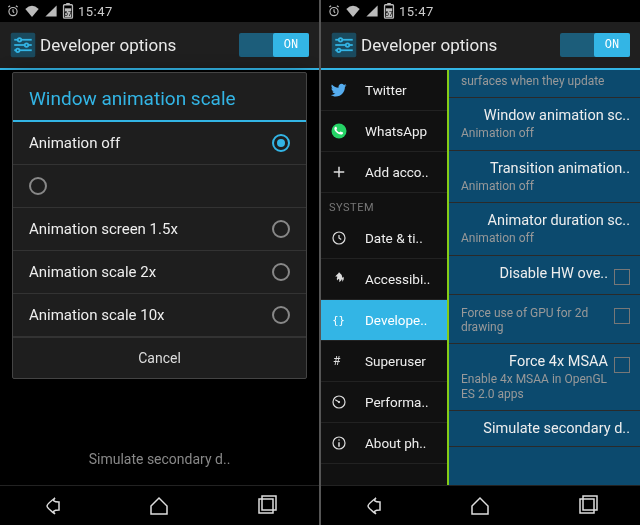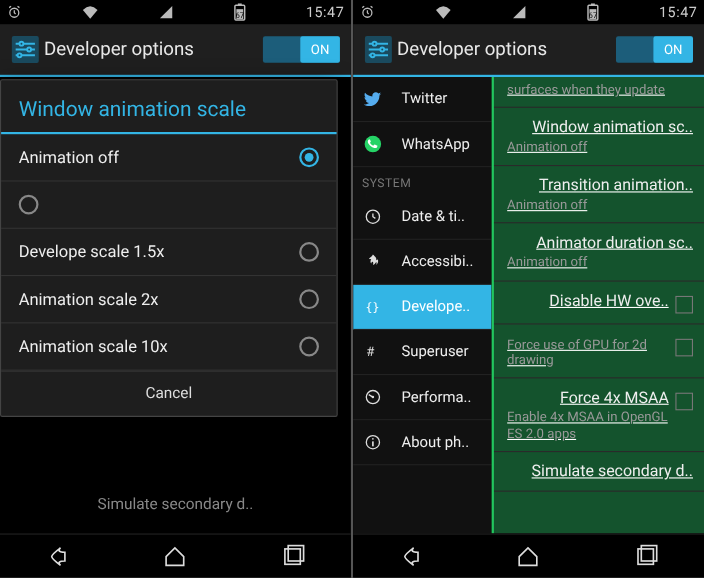--- a/index.html
+++ b/index.html
@@ -19,21 +19,21 @@
     background: #000;
     color: #fff;
     overflow: hidden;
   }
   
   .status {
     height: 22px;
     background: #000;
     display: flex;
     align-items: center;
-    justify-content: space-between;
+    justify-content: flex-start;
     padding: 0 6px;
     font-size: 12px;
     color: #ccc;
     gap: 4px;
   }
   .status .clock { font-size: 13px; letter-spacing: .5px; }
   .status .sig, .status .wifi, .status .batt, .status .alarm {
     display: inline-flex; align-items: center; justify-content: center;
     height: 14px;
   }
@@ -59,25 +59,26 @@
     position: relative;
     border-radius: 2px;
     display:flex; align-items:center; justify-content:flex-end;
   }
   .toggle .knob {
     width: 36px; height: 24px;
     background: #33b5e5;
     color:#fff; font-size:12px; font-weight:400;
     display:flex; align-items:center; justify-content:center;
     border-radius: 2px;
+    font-family: Liberation Mono, monospace;
   }
   
   .dialog {
     position: absolute;
-    left: 0; right: 12px;
+    left: 12px; right: 12px;
     top: 72px;
     background: #1e1e1e;
     border: 1px solid #444;
     border-radius: 2px;
     box-shadow: 0 6px 20px rgba(0,0,0,.7);
   }
   .dialog-title {
     color: #33b5e5;
     font-size: 19px;
     padding: 14px 16px 10px;
@@ -126,24 +127,23 @@
     top:70px; bottom:40px; left:0; right:0;
     display:flex;
   }
   .col-left {
     width: 126px;
     background:#111;
     overflow:hidden;
   }
   .col-right {
     flex:1;
-    background:#14532d;
-    border-left: 2px solid #22c55e;
+    background:#0c4a6e;
+    border-left: 2px solid #84cc16;
     overflow:hidden;
-    text-decoration:underline;
   }
   .litem {
     display:flex; align-items:center; gap:16px;
     padding: 10px 8px;
     border-bottom: 1px solid #222;
     font-size: 13.5px;
     color:#eee;
     white-space:nowrap; overflow:hidden; text-overflow:ellipsis;
   }
   .litem.header {
@@ -224,21 +224,21 @@
     <div class="dialog-title">Window animation scale</div>
     <div id="dlg-opts">
         <div class="opt">
           <span>Animation off</span>
           <span class="radio checked"></span>
         </div>
         <div class="opt">
           <span class="radio"></span>
         </div>
         <div class="opt">
-          <span>Develope scale 1.5x</span>
+          <span>Animation screen 1.5x</span>
           <span class="radio"></span>
         </div>
         <div class="opt">
           <span>Animation scale 2x</span>
           <span class="radio"></span>
         </div>
         <div class="opt">
           <span>Animation scale 10x</span>
           <span class="radio"></span>
         </div>
@@ -331,20 +331,28 @@
         </div>
         <div class="litem">
           <span class="ic">
             <svg width="18" height="18" viewBox="0 0 24 24">
               <circle cx="12" cy="12" r="10" fill="#25d366"></circle>
               <path fill="#fff" d="M16 13.5c-.3-.1-1.6-.8-1.8-.9s-.4-.1-.6.1-.7.9-.8 1-.3.2-.6 0c-.3-.1-1.1-.4-2.1-1.3-.8-.7-1.3-1.6-1.5-1.8s0-.4.1-.5l.4-.5c.1-.2.2-.3.3-.5s0-.4 0-.5c0-.1-.6-1.4-.8-1.9-.2-.5-.4-.4-.6-.4h-.5c-.2 0-.5.1-.7.3s-1 1-1 2.4 1 2.7 1.2 2.9 2 3.1 4.9 4.2c2.9 1.1 2.9.7 3.4.7s1.7-.7 1.9-1.4.2-1.2.2-1.4-.2-.2-.4-.3z"></path>
             </svg>
           </span>
           <span>WhatsApp</span>
         </div>
+        <div class="litem">
+          <span class="ic">
+            <svg width="18" height="18" viewBox="0 0 24 24">
+              <path stroke="#ddd" stroke-width="2" d="M12 5v14M5 12h14"></path>
+            </svg>
+          </span>
+          <span>Add acco..</span>
+        </div>
         <div class="litem header">SYSTEM</div>
         <div class="litem">
           <span class="ic">
             <svg width="18" height="18" viewBox="0 0 24 24">
               <circle cx="12" cy="12" r="8" fill="none" stroke="#ddd" stroke-width="1.6"></circle>
               <path d="M12 8v4l3 2" stroke="#ddd" stroke-width="1.6" fill="none"></path>
             </svg>
           </span>
           <span>Date &amp; ti..</span>
         </div>

